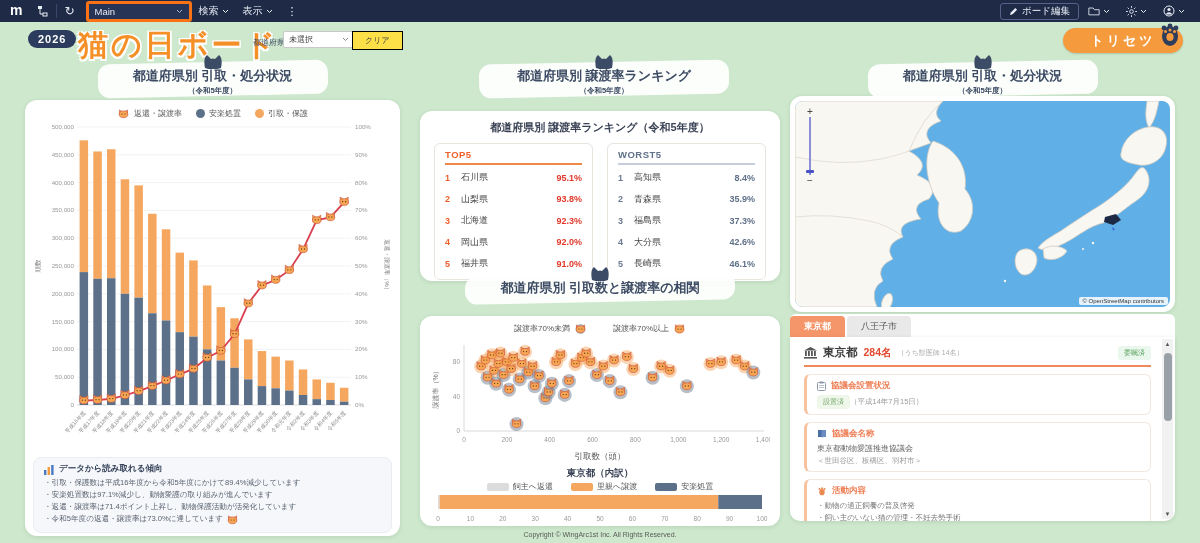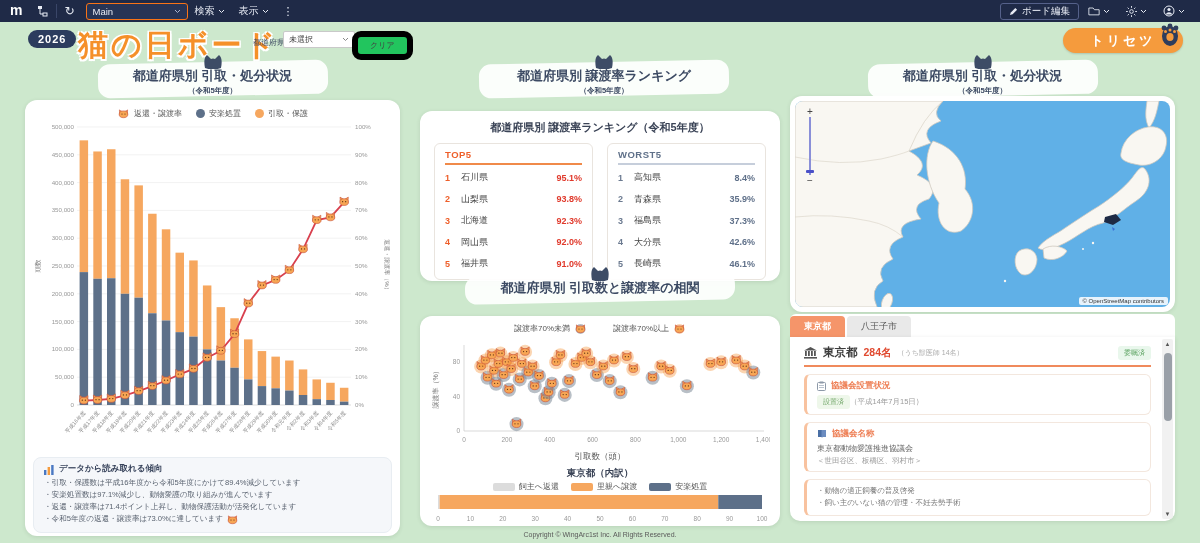--- a/index.html
+++ b/index.html
@@ -4,31 +4,31 @@
 <style>
   html,body{margin:0;padding:0;}
   body{font-family:"Liberation Sans","DejaVu Sans",sans-serif;}
   #stage{position:relative;width:1200px;height:543px;background:#cde8cd;overflow:hidden;}
 
   
   #toolbar{position:absolute;left:0;top:0;width:1200px;height:22px;background:#1f2a47;display:flex;align-items:center;color:#e8ecf5;font-size:10px;}
   .tb-item{display:flex;align-items:center;gap:3px;padding:0 7px;height:100%;cursor:pointer;}
   .tb-logo{font-weight:800;font-size:14px;color:#fff;padding:0 8px 2px 10px;}
   .tb-sep{width:1px;height:14px;background:#3a4668;}
-  .tb-select{display:flex;align-items:center;justify-content:space-between;width:88px;height:15px;background:#273455;border:1px solid #f97316;border-radius:3px;padding:0 6px;margin-left:4px;font-size:9.5px;gap:27px;}
+  .tb-select{display:flex;align-items:center;justify-content:space-between;width:88px;height:15px;background:#273455;border:3px solid #f97316;border-radius:3px;padding:0 6px;margin-left:4px;font-size:9.5px;gap:27px;}
   .tb-right{margin-left:auto;display:flex;align-items:center;gap:2px;padding-right:8px;}
   .tb-btn{display:flex;align-items:center;gap:4px;border:1px solid #55618a;border-radius:3px;height:15px;padding:0 8px;font-size:9.5px;}
   .chev{display:inline-block;}
 
   
   .year-badge{position:absolute;left:28px;top:30px;background:#2c3c5e;color:#fff;font-weight:bold;font-size:11px;padding:3px 10px;border-radius:10px;letter-spacing:1px;}
   .board-title{position:absolute;left:78px;top:25px;font-size:30px;font-weight:800;color:#f59029;letter-spacing:3px;text-shadow:-1.5px -1.5px 0 #fff,1.5px -1.5px 0 #fff,-1.5px 1.5px 0 #fff,1.5px 1.5px 0 #fff,0 2px 0 #fff;}
   .pref-label{position:absolute;left:253px;top:37px;font-size:8px;color:#3e4a63;font-family:Liberation Serif, serif;}
   .pref-select{position:absolute;left:283px;top:31px;width:60px;height:15px;background:#fff;border:1px solid #c9c9c9;border-radius:2px;display:flex;align-items:center;justify-content:space-between;padding:0 5px;font-size:8px;color:#333;cursor:pointer;}
-  .clear-btn{position:absolute;left:352px;top:31px;height:17px;background:#22c55e;border:6px solid #000000;border-radius:9px;font-size:8px;color:#444;padding:0 12px;display:flex;align-items:center;cursor:pointer;}
+  .clear-btn{position:absolute;left:352px;top:31px;height:17px;background:#fde047;border:1px solid #000000;border-radius:0;font-size:8px;color:#444;padding:0 12px;display:flex;align-items:center;cursor:pointer;}
   .guide-btn{position:absolute;left:1063px;top:28px;width:120px;height:25px;background:#f59b3d;border-radius:14px;color:#fff;font-weight:800;font-size:13px;letter-spacing:3px;display:flex;align-items:center;justify-content:center;cursor:pointer;box-shadow:0 1px 2px rgba(0,0,0,.15);}
   .guide-paw{position:absolute;right:2px;top:-7px;}
 
   
   .tblock{position:absolute;text-align:center;z-index:2;}
   .tblock .brush{position:absolute;left:50%;top:8px;transform:translateX(-50%) rotate(-1.2deg);background:rgba(255,255,255,.92);border-radius:12px;z-index:-1;}
   .tblock .cat-ico{display:block;margin:0 auto -2px;}
   .tblock .t1{font-size:13px;font-weight:800;color:#3c4a63;}
   .tblock .t2{font-size:7.5px;font-weight:bold;color:#3c4a63;margin-top:1px;}
 
@@ -865,21 +865,21 @@
         <circle cx="316.2442857142857" cy="31.14" r="0.6300000000000001" fill="#5a3014"></circle>
         <circle cx="323.2857142857143" cy="37.519999999999996" r="7.0200000000000005" fill="rgba(125,138,152,0.55)"></circle>
         <polygon points="319.5057142857143,38.599999999999994 319.1457142857143,32.56999999999999 322.74571428571426,34.81999999999999" fill="#f7a654" stroke="#c8503a" stroke-width="0.6"></polygon>
         <polygon points="327.06571428571425,38.599999999999994 327.42571428571426,32.56999999999999 323.8257142857143,34.81999999999999" fill="#f7a654" stroke="#c8503a" stroke-width="0.6"></polygon>
         <ellipse cx="323.2857142857143" cy="37.519999999999996" rx="4.32" ry="3.42" fill="#f7a654" stroke="#c8503a" stroke-width="0.6"></ellipse>
         <circle cx="321.7557142857143" cy="37.16" r="0.6300000000000001" fill="#5a3014"></circle>
         <circle cx="324.81571428571425" cy="37.16" r="0.6300000000000001" fill="#5a3014"></circle>
       </svg>
     <div class="axis-label" id="scatter-xlabel">引取数（頭）</div>
     <div id="bk-title">東京都（内訳）</div>
-    <div class="legend-row" id="bk-legend" style="height:13px;gap:12px;">
+    <div class="legend-row" id="bk-legend" style="height:13px;gap:18px;">
         <span class="leg-item">
           <span class="swatch" style="background:#dcdcdc"></span>
           <span>飼主へ返還</span>
         </span>
         <span class="leg-item">
           <span class="swatch" style="background:#f6a75f"></span>
           <span>里親へ譲渡</span>
         </span>
         <span class="leg-item">
           <span class="swatch" style="background:#5d7089"></span>
@@ -989,20 +989,29 @@
             <path d="M1 1h3.5a1 1 0 011 1v7a1 1 0 00-1-1H1z" fill="#4a6fa5"></path>
             <path d="M9 1H5.5a1 1 0 00-1 1v7a1 1 0 011-1H9z" fill="#6b8cc0"></path>
           </svg>
         <span>協議会名称</span>
       </div>
       <div class="dsec-line1">東京都動物愛護推進協議会</div>
       <div class="dsec-line2">＜世田谷区、板橋区、羽村市＞</div>
     </div>
 
     <div class="dsec">
+      <div class="dsec-h">
+        <svg width="10" height="10" viewBox="0 0 22 26">
+            <ellipse cx="11" cy="16" rx="7" ry="8" fill="#e98a4f"></ellipse>
+            <circle cx="4.5" cy="8" r="2.6" fill="#e98a4f"></circle>
+            <circle cx="11" cy="6" r="2.6" fill="#e98a4f"></circle>
+            <circle cx="17.5" cy="8" r="2.6" fill="#e98a4f"></circle>
+          </svg>
+        <span>活動内容</span>
+      </div>
       <div id="activity-list">
           <div class="dsec-li">・動物の適正飼養の普及啓発</div>
           <div class="dsec-li">・飼い主のいない猫の管理・不妊去勢手術</div>
         </div>
     </div>
 
     <div id="dscroll">
       <span class="sarrow" style="top:2px;">▲</span>
       <div id="dthumb"></div>
       <span class="sarrow" style="bottom:2px;">▼</span>

